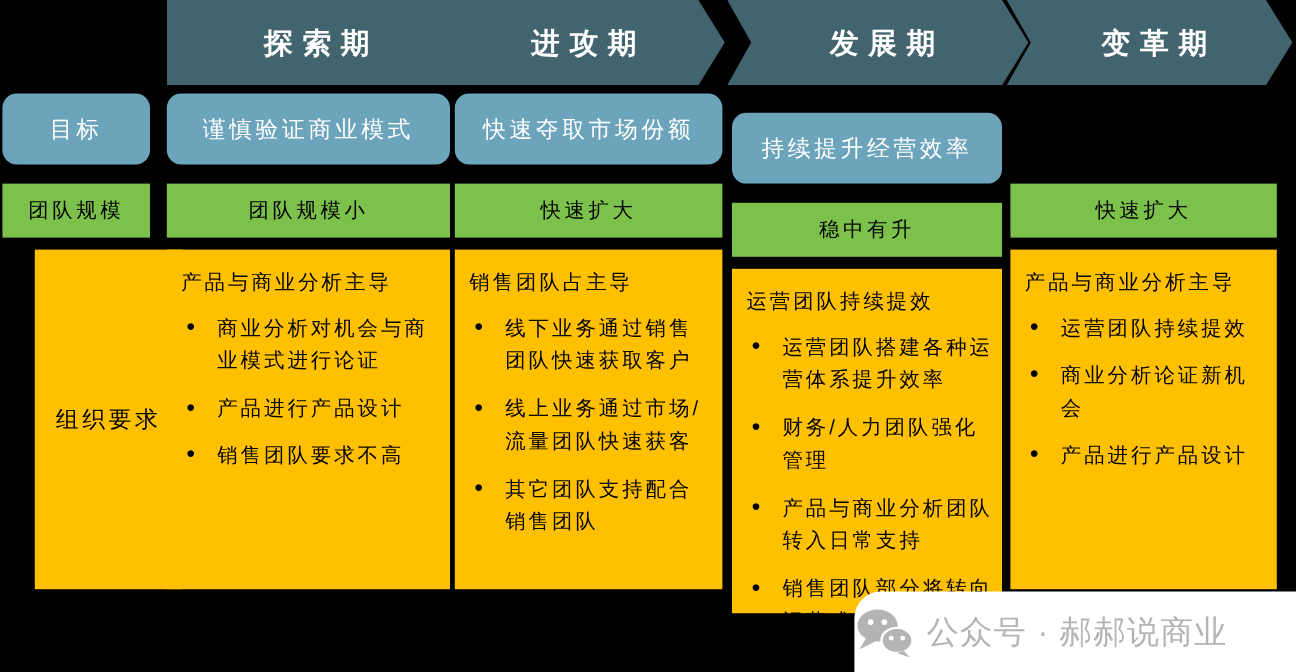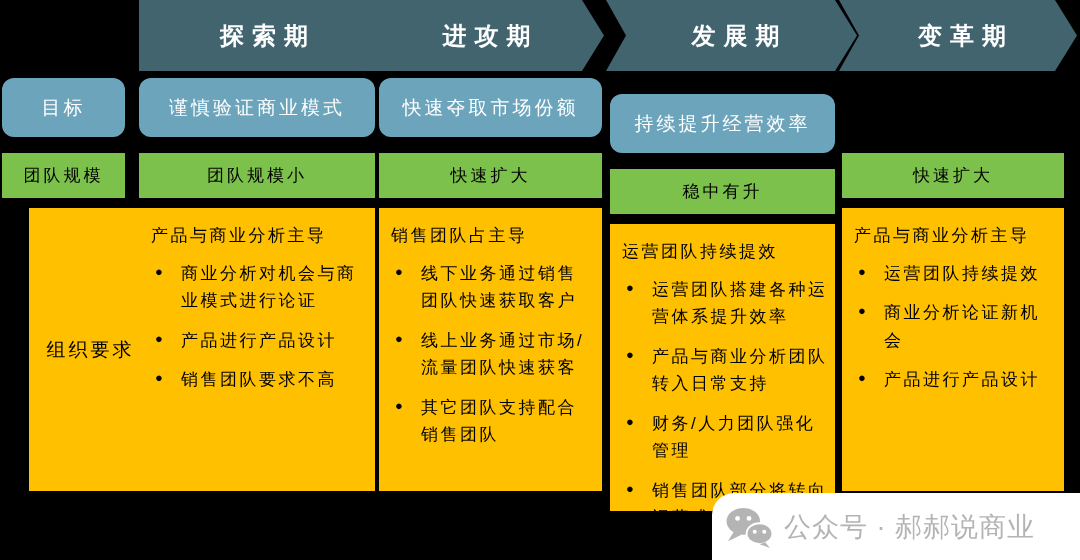--- a/index.html
+++ b/index.html
@@ -41,21 +41,21 @@
            letter-spacing:2.5px;line-height:1.62;text-align:left;}
   .org-box.c3{height:287px;}
   .lead{margin:0 0 10px 0;}
   ul.bullets{list-style:none;margin:0;padding:0;}
   ul.bullets li{position:relative;padding-left:30px;margin-bottom:12px;}
   ul.bullets li::before{content:"●";position:absolute;left:4px;top:1px;font-size:13px;}
   
   .footer-band{
     position:absolute;left:712px;top:493px;width:368px;height:67px;
     background:var(--footer-bg,#fff);border-top-left-radius:22px;
-    display:flex;align-items:center;gap:10px;padding-left:12px;box-sizing:border-box;
+    display:flex;align-items:center;gap:10px;box-sizing:border-box;
   }
   .footer-text{color:var(--footer-text,#B4B4B4);font-size:27px;letter-spacing:1px;white-space:nowrap;}
 </style>
 </head>
 <body>
 
 <div class="stage">
 
   <div class="hdr first h1">
     <span>探索期</span>
@@ -98,22 +98,22 @@
       <li>线下业务通过销售团队快速获取客户</li>
       <li>线上业务通过市场/流量团队快速获客</li>
       <li>其它团队支持配合销售团队</li>
     </ul>
   </div>
 
   <div class="box org org-box c3">
     <div class="lead">运营团队持续提效</div>
     <ul class="bullets">
       <li>运营团队搭建各种运营体系提升效率</li>
+      <li>财务/人力团队强化管理</li>
       <li>产品与商业分析团队转入日常支持</li>
-      <li>财务/人力团队强化管理</li>
       <li>销售团队部分将转向运营或缩减规模</li>
     </ul>
   </div>
 
   <div class="box org org-box c4">
     <div class="lead">产品与商业分析主导</div>
     <ul class="bullets">
       <li>运营团队持续提效</li>
       <li>商业分析论证新机会</li>
       <li>产品进行产品设计</li>

